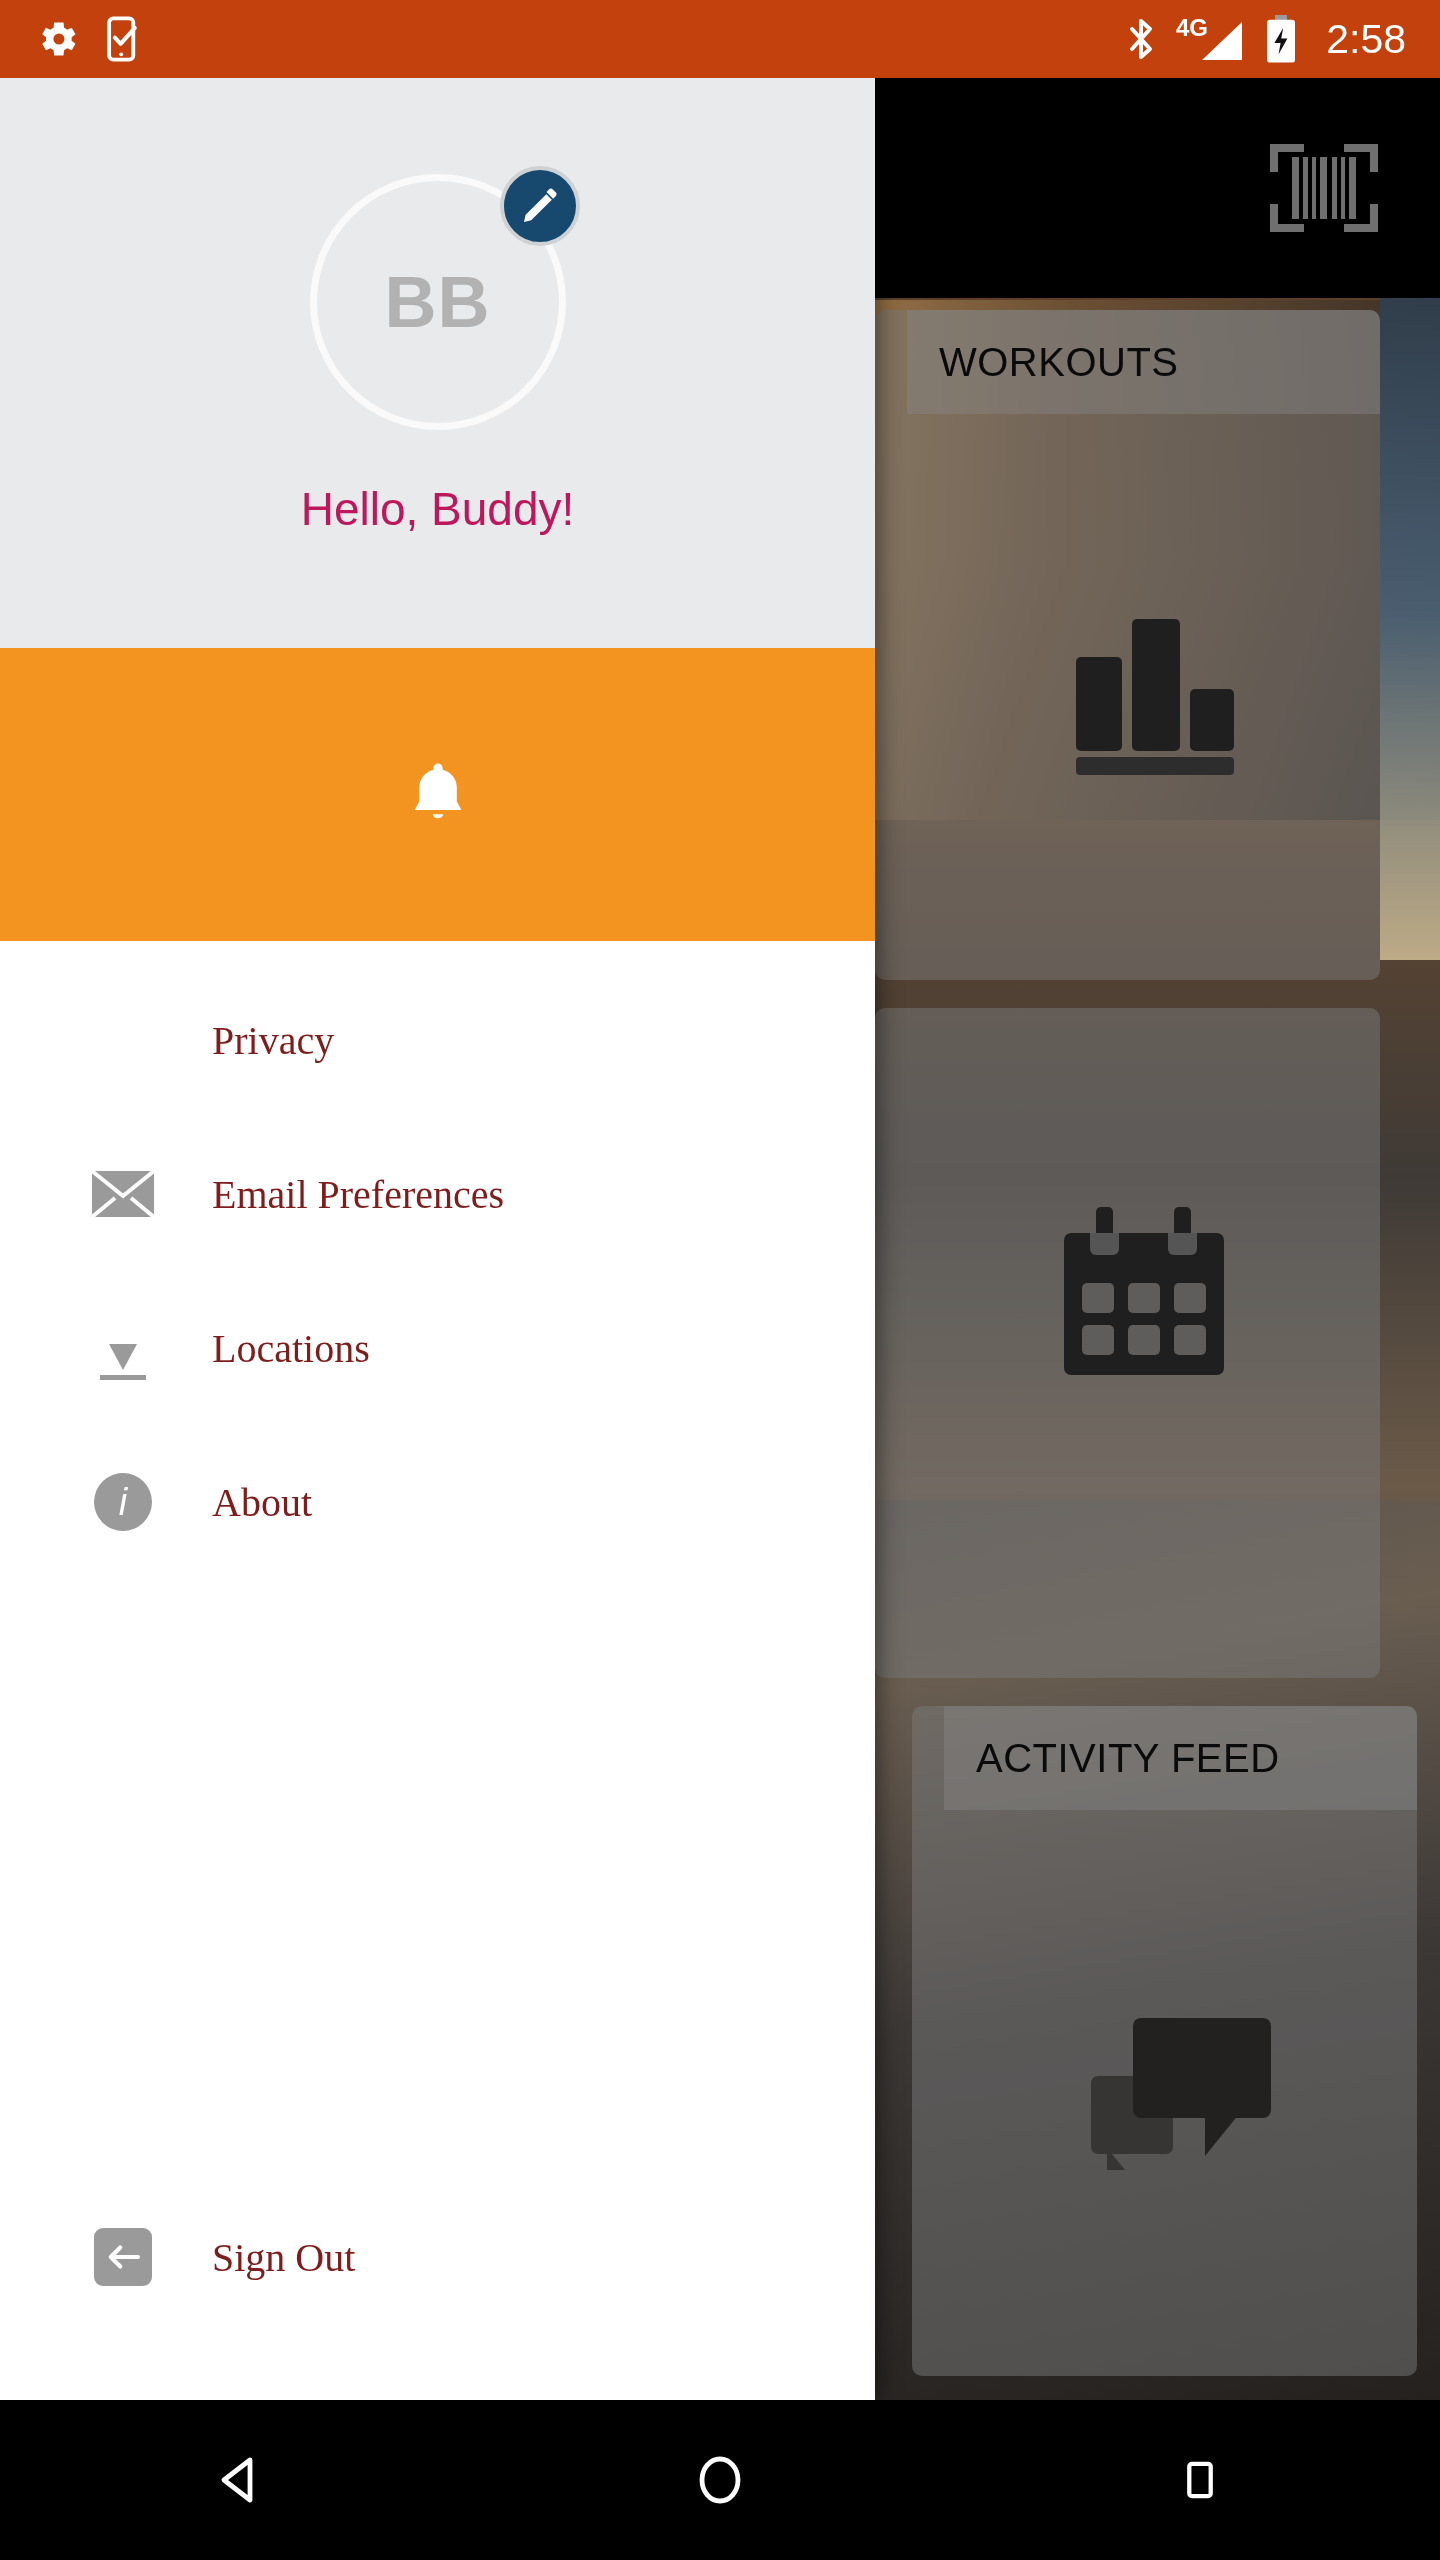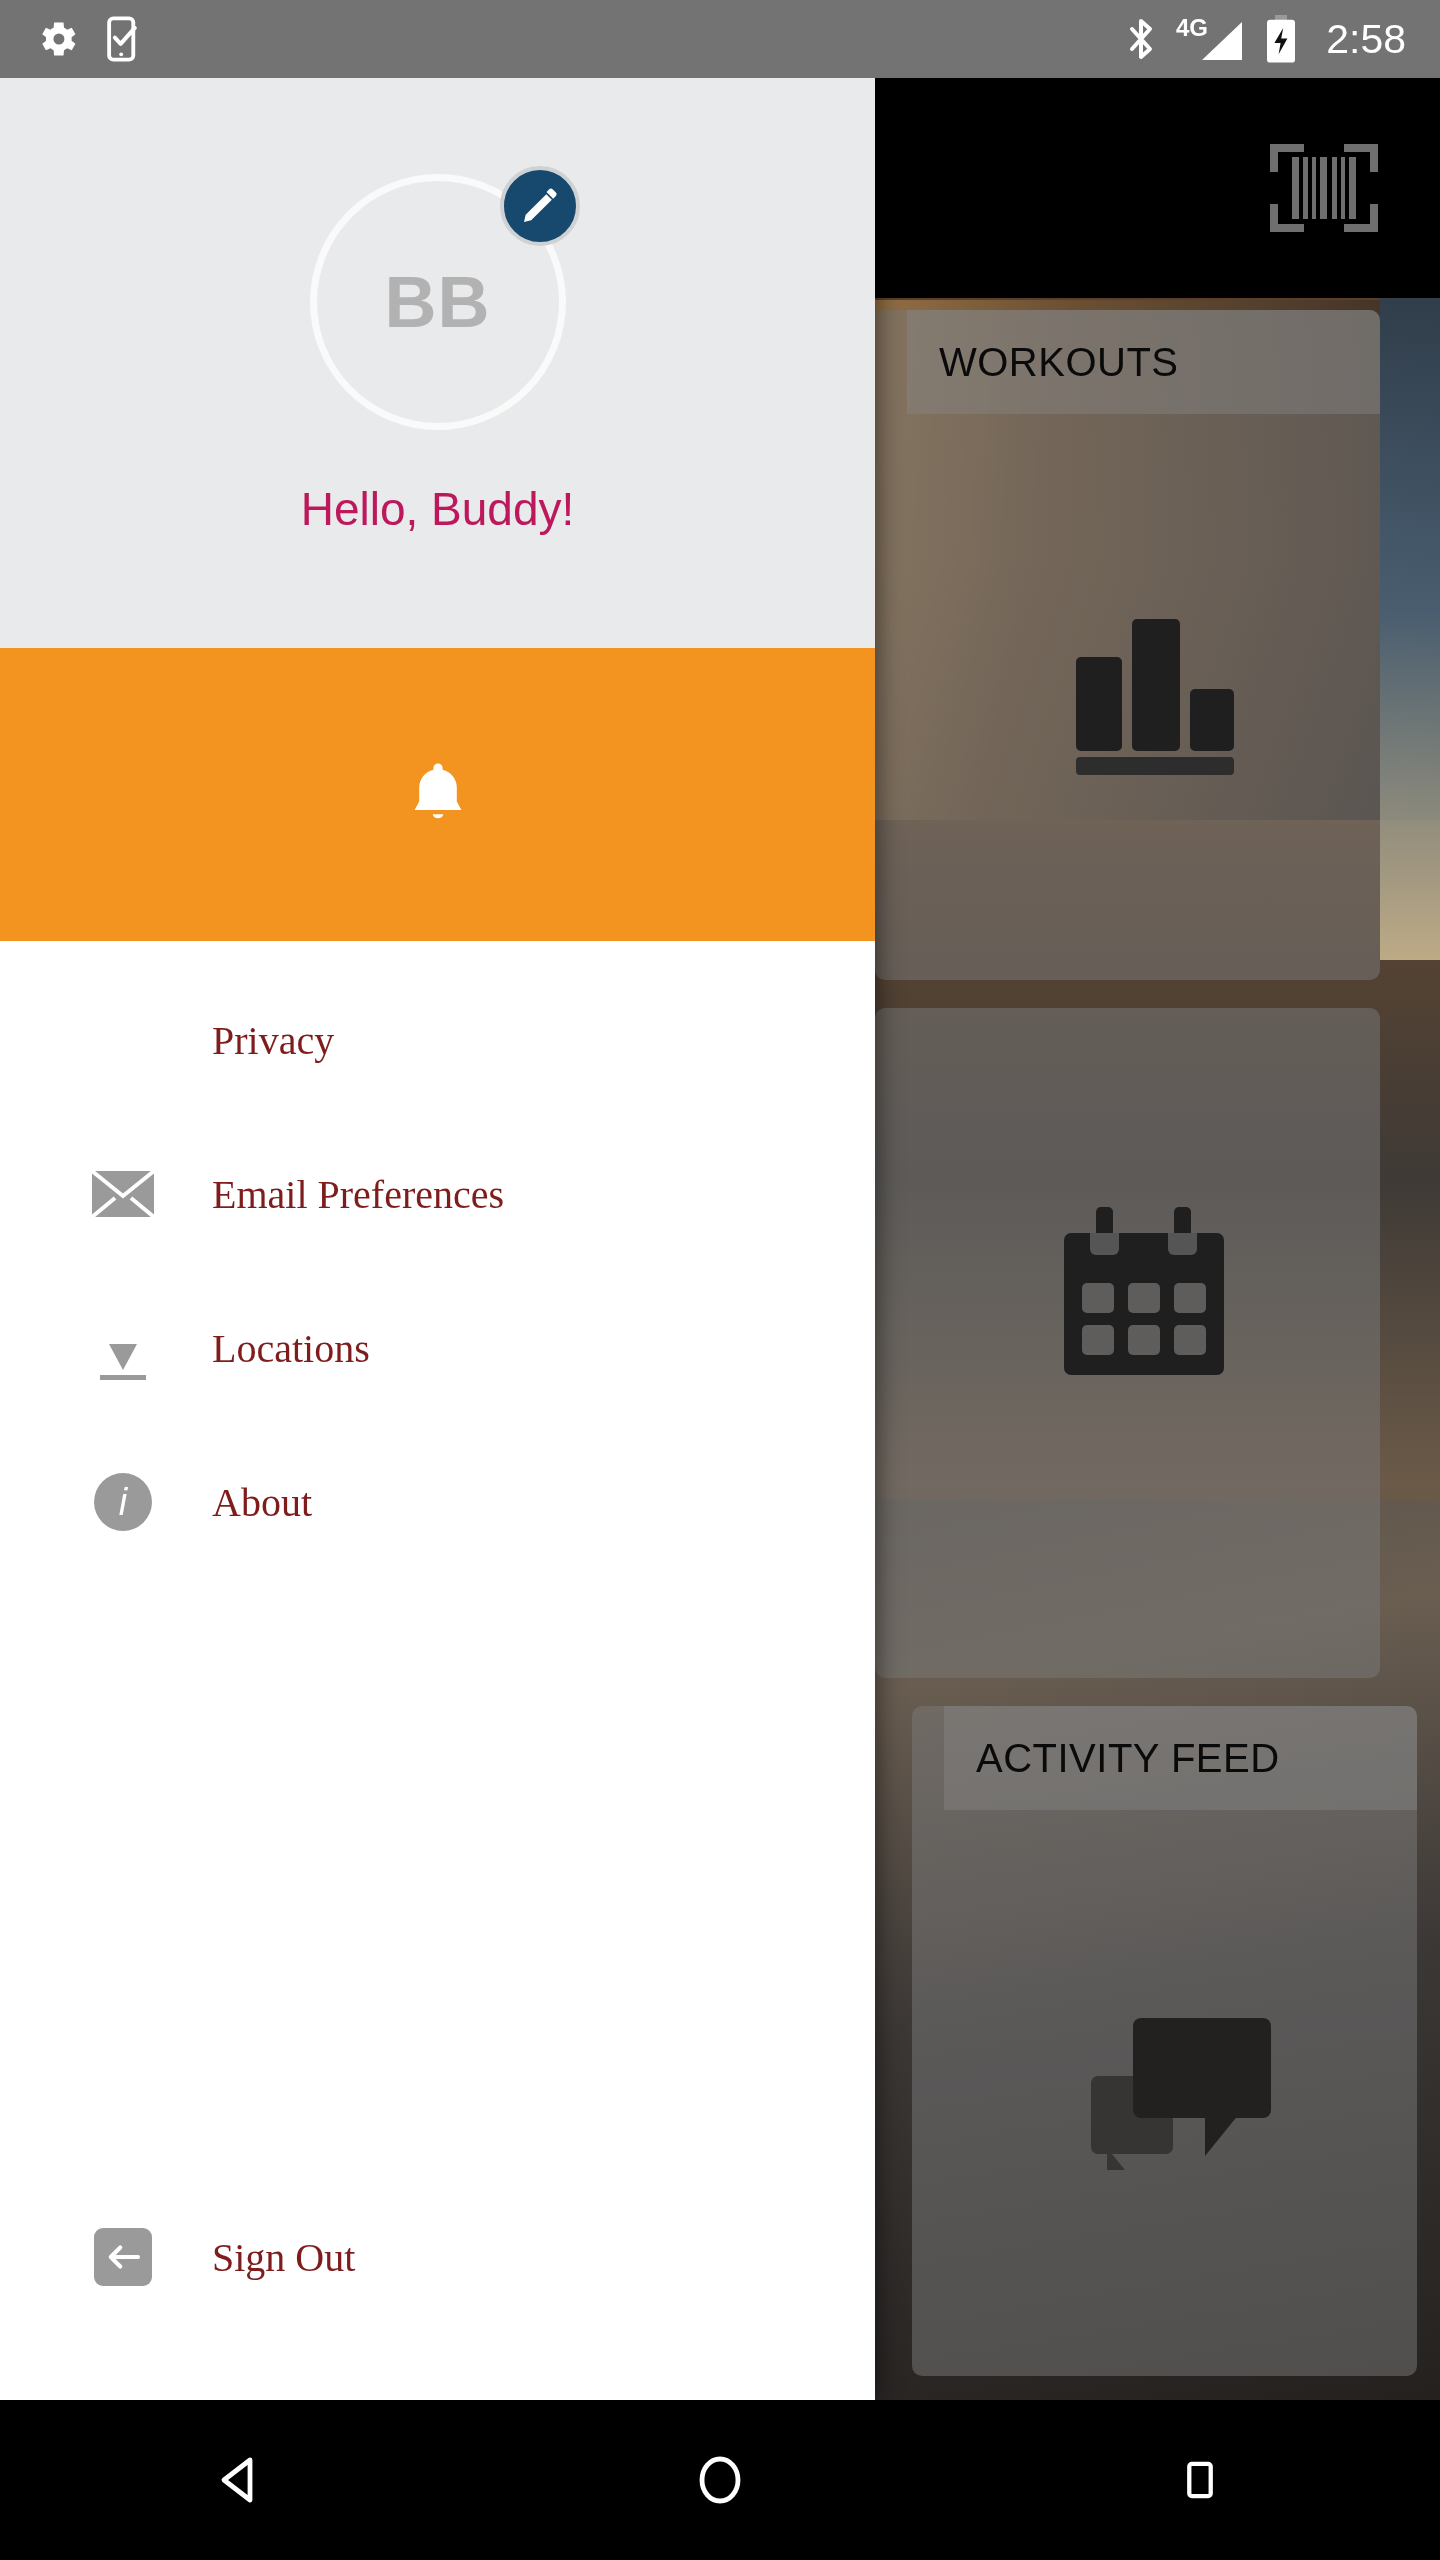--- a/index.html
+++ b/index.html
@@ -114,21 +114,21 @@
   #chat-icon .bub-back-tail { position:absolute; left:16px; bottom:-2px; width:0; height:0;
                               border-left:18px solid #363534; border-top:22px solid transparent; }
   #chat-icon .bub-front { position:absolute; right:0; top:0; width:138px; height:100px;
                           background:#222120; border-radius:8px; }
   #chat-icon .bub-front-tail { position:absolute; right:32px; top:96px; width:0; height:0;
                                border-left:34px solid #222120; border-bottom:42px solid transparent; }
 
   
   #status-bar {
     position:absolute; left:0; top:0; width:1440px; height:78px;
-    background:#737373; z-index:50;
+    background:#c2410c; z-index:50;
     display:flex; align-items:center; justify-content:space-between;
     padding:0 34px 0 36px;
   }
   #status-left { display:flex; align-items:center; gap:26px; }
   #status-right { display:flex; align-items:center; gap:18px; }
   .status-time { color:#fff; font-size:41px; font-weight:400; margin-left:10px; }
 
   
   #nav-drawer {
     position:absolute; left:0; top:78px; width:875px; height:2322px;

